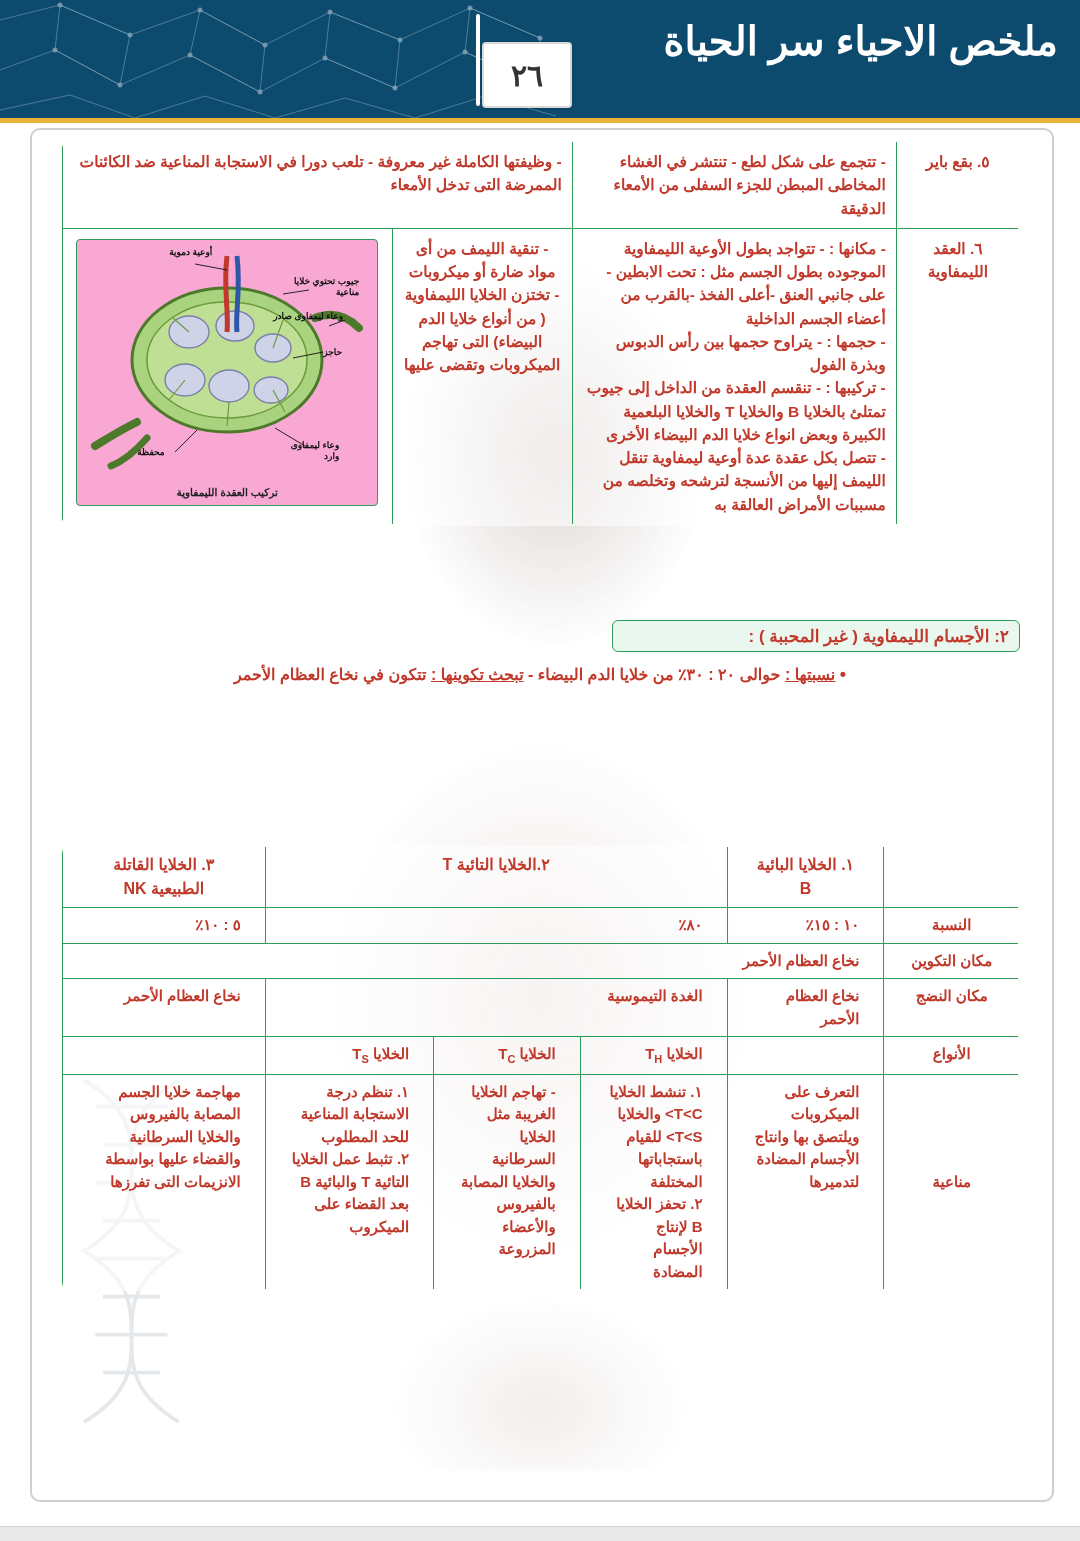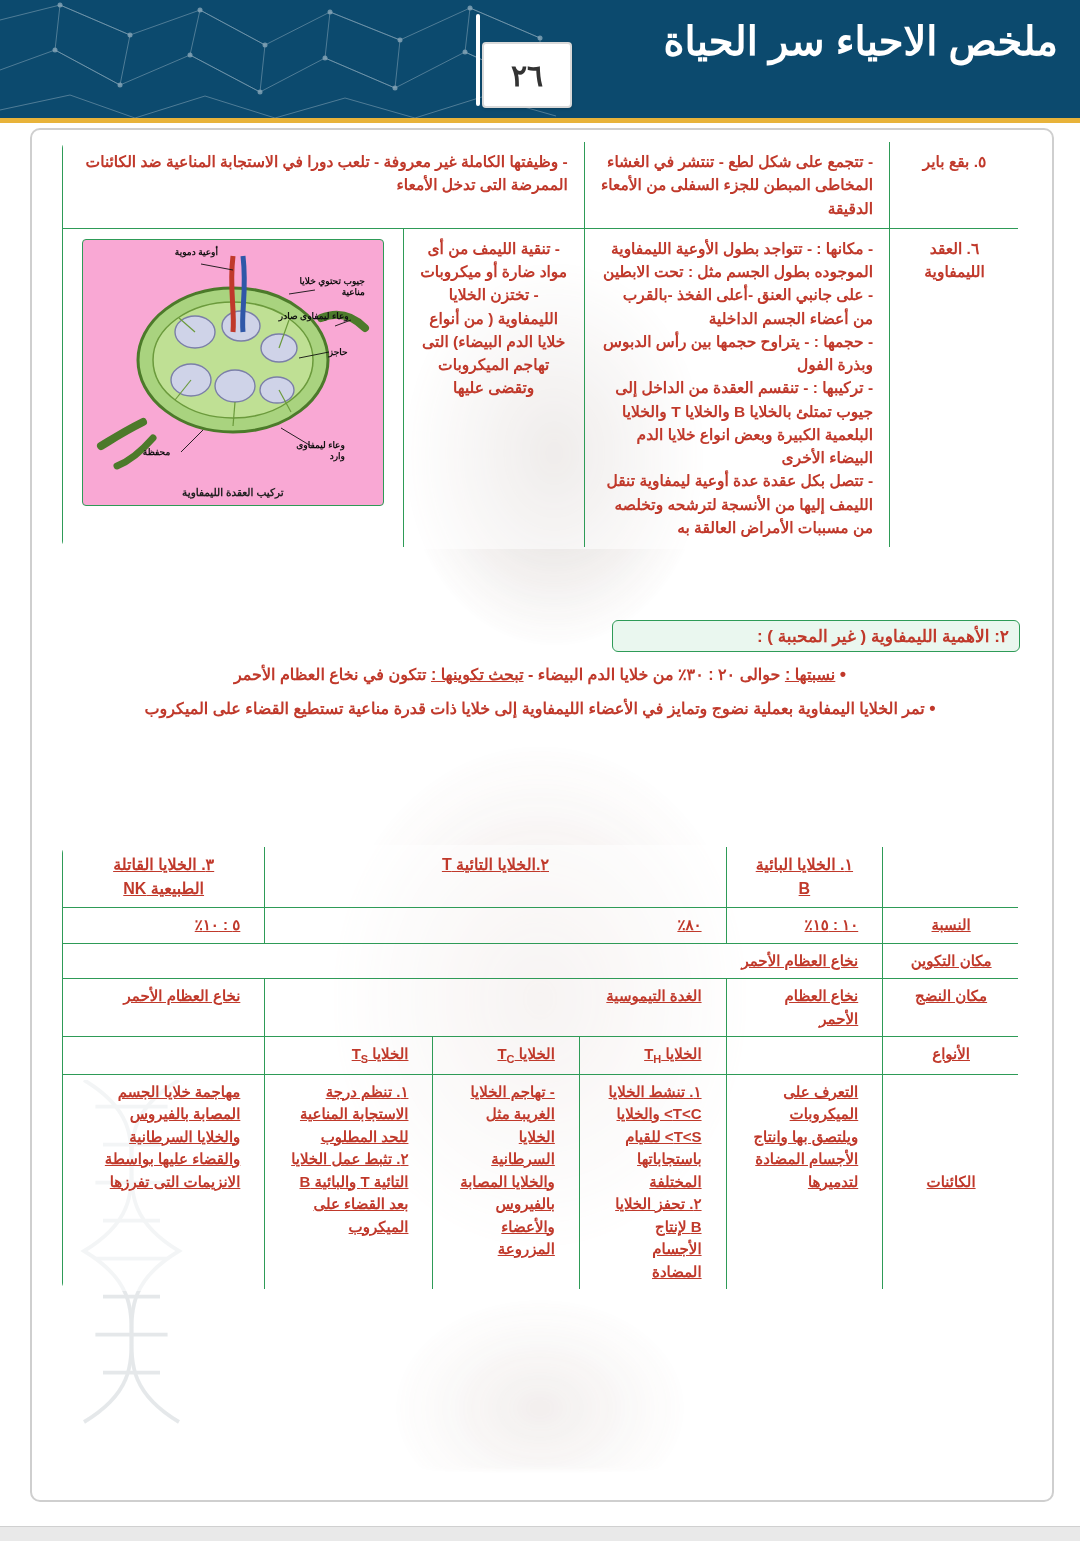--- a/index.html
+++ b/index.html
@@ -80,21 +80,21 @@
     color:#c0392b;
     font-size:15.5px;
     line-height:1.5;
     font-weight:bold;
   }
   .label-cell{color:#c0392b;font-weight:bold;text-align:center;}
   .green{color:#2e7d32;}
   .center{text-align:right;}
   
   #t1{left:60px;top:140px;width:960px;}
-  #t1 td{padding:8px 16px;}
+  #t1 td{padding:8px 10px;}
   #t1 .c-label{width:112px;}
   #t1 .c-mid{width:350px;}
   
   .diagram-box{
     width:300px;height:265px;
     border:1px solid #2e9b57;border-radius:4px;
     background:#f9a8d4;position:relative;margin:2px auto;
     overflow:hidden;
   }
   .diagram-caption{
@@ -114,21 +114,21 @@
   .bullets{
     position:absolute;left:60px;top:660px;width:960px;
     font-size:16px;line-height:1.65;font-weight:bold;color:#c0392b;
     text-align:center;
   }
   .bullets .row{display:block;margin-bottom:4px;}
   .bullet-dot{color:#c0392b;font-size:18px;}
   .u{text-decoration:underline;}
   
   #t2{left:60px;top:845px;width:960px;}
-  #t2 td{padding:6px 24px;font-size:15px;text-decoration:underline;}
+  #t2 td{padding:6px 24px;font-size:15px;}
   #t2 .hrow td{text-align:center;font-size:16px;}
   #t2 .c-rowlabel{width:108px;text-align:center;}
   #t2 .c-b{width:128px;}
   #t2 .c-th{width:115px;}
   #t2 .c-tc{width:115px;}
   #t2 .c-ts{width:150px;}
   #t2 .c-nk{width:200px;}
   .sub{font-size:11px;vertical-align:sub;}
   
   .footer{
@@ -264,34 +264,30 @@
           <div class="dlabel" style="left:60px;top:206px">محفظة</div>
           <div class="dlabel" style="left:196px;top:200px;width:66px;white-space:normal;line-height:1.2">وعاء ليمفاوى وارد</div>
           <div class="diagram-caption">تركيب العقدة الليمفاوية</div>
         </div>
       </td>
     </tr>
   </tbody>
     </table>
 
   <div class="section-pill">
-    <span>٢: الأهمية الليمفاوية ( غير المحببة ) :</span>
+    <span>٢: الأجسام الليمفاوية ( غير المحببة ) :</span>
   </div>
 
   <div class="bullets">
     <div class="row">
       <span class="bullet-dot">•</span>
       <span class="u">نسبتها :</span>
       <span>حوالى ٢٠ : ٣٠٪ من خلايا الدم البيضاء -</span>
       <span class="u">تبحث تكوينها :</span>
       <span>تتكون في نخاع العظام الأحمر</span>
-    </div>
-    <div class="row">
-      <span class="bullet-dot">•</span>
-      <span>تمر الخلايا اليمفاوية بعملية نضوج وتمايز في الأعضاء الليمفاوية إلى خلايا ذات قدرة مناعية تستطيع القضاء على الميكروب</span>
     </div>
   </div>
 
   <table class="tbl" id="t2">
     <tbody>
         <tr class="hrow">
       <td class="c-rowlabel"></td>
       <td class="c-b center">١. الخلايا البائية B</td>
       <td class="center" colspan="3">٢.الخلايا التائية T</td>
       <td class="c-nk center">٣. الخلايا القاتلة الطبيعية NK</td>
@@ -320,21 +316,21 @@
       </td>
       <td class="c-tc center">
         <span>الخلايا T</span><span class="sub">C</span>
       </td>
       <td class="c-ts center">
         <span>الخلايا T</span><span class="sub">S</span>
       </td>
       <td class="center"></td>
     </tr>
     <tr>
-      <td class="c-rowlabel" style="vertical-align:middle">الكائنات</td>
+      <td class="c-rowlabel" style="vertical-align:middle">مناعية</td>
       <td class="center">التعرف على الميكروبات ويلتصق بها وانتاج الأجسام المضادة لتدميرها</td>
       <td class="center" style="white-space:pre-line">١. تنشط الخلايا T&lt;C&gt; والخلايا T&lt;S&gt; للقيام باستجاباتها المختلفة
 ٢. تحفز الخلايا B لإنتاج الأجسام المضادة</td>
       <td class="center">- تهاجم الخلايا الغريبة مثل الخلايا السرطانية والخلايا المصابة بالفيروس والأعضاء المزروعة</td>
       <td class="center" style="white-space:pre-line">١. تنظم درجة الاستجابة المناعية للحد المطلوب
 ٢. تثبط عمل الخلايا التائية T والبائية B بعد القضاء على الميكروب</td>
       <td class="center">مهاجمة خلايا الجسم المصابة بالفيروس والخلايا السرطانية والقضاء عليها بواسطة الانزيمات التى تفرزها</td>
     </tr>
   </tbody>
     </table>

